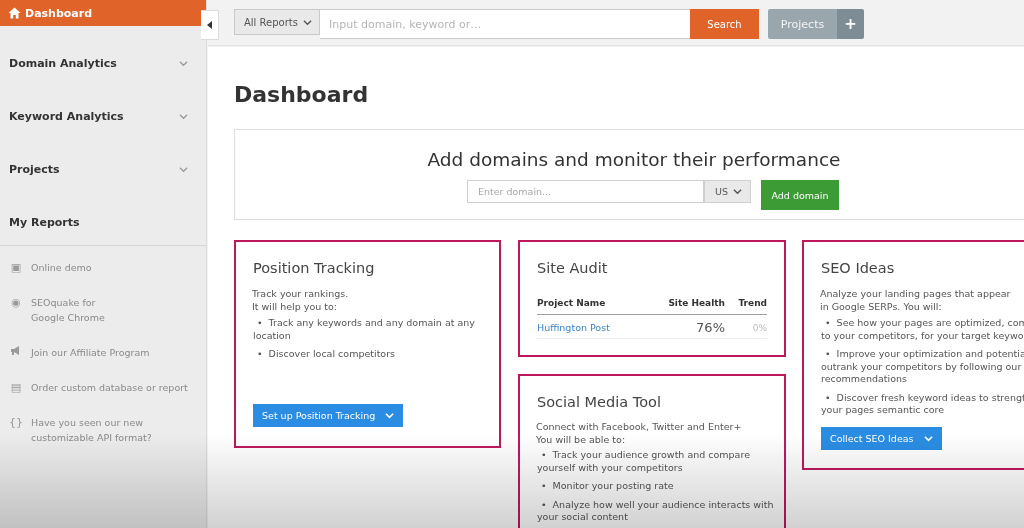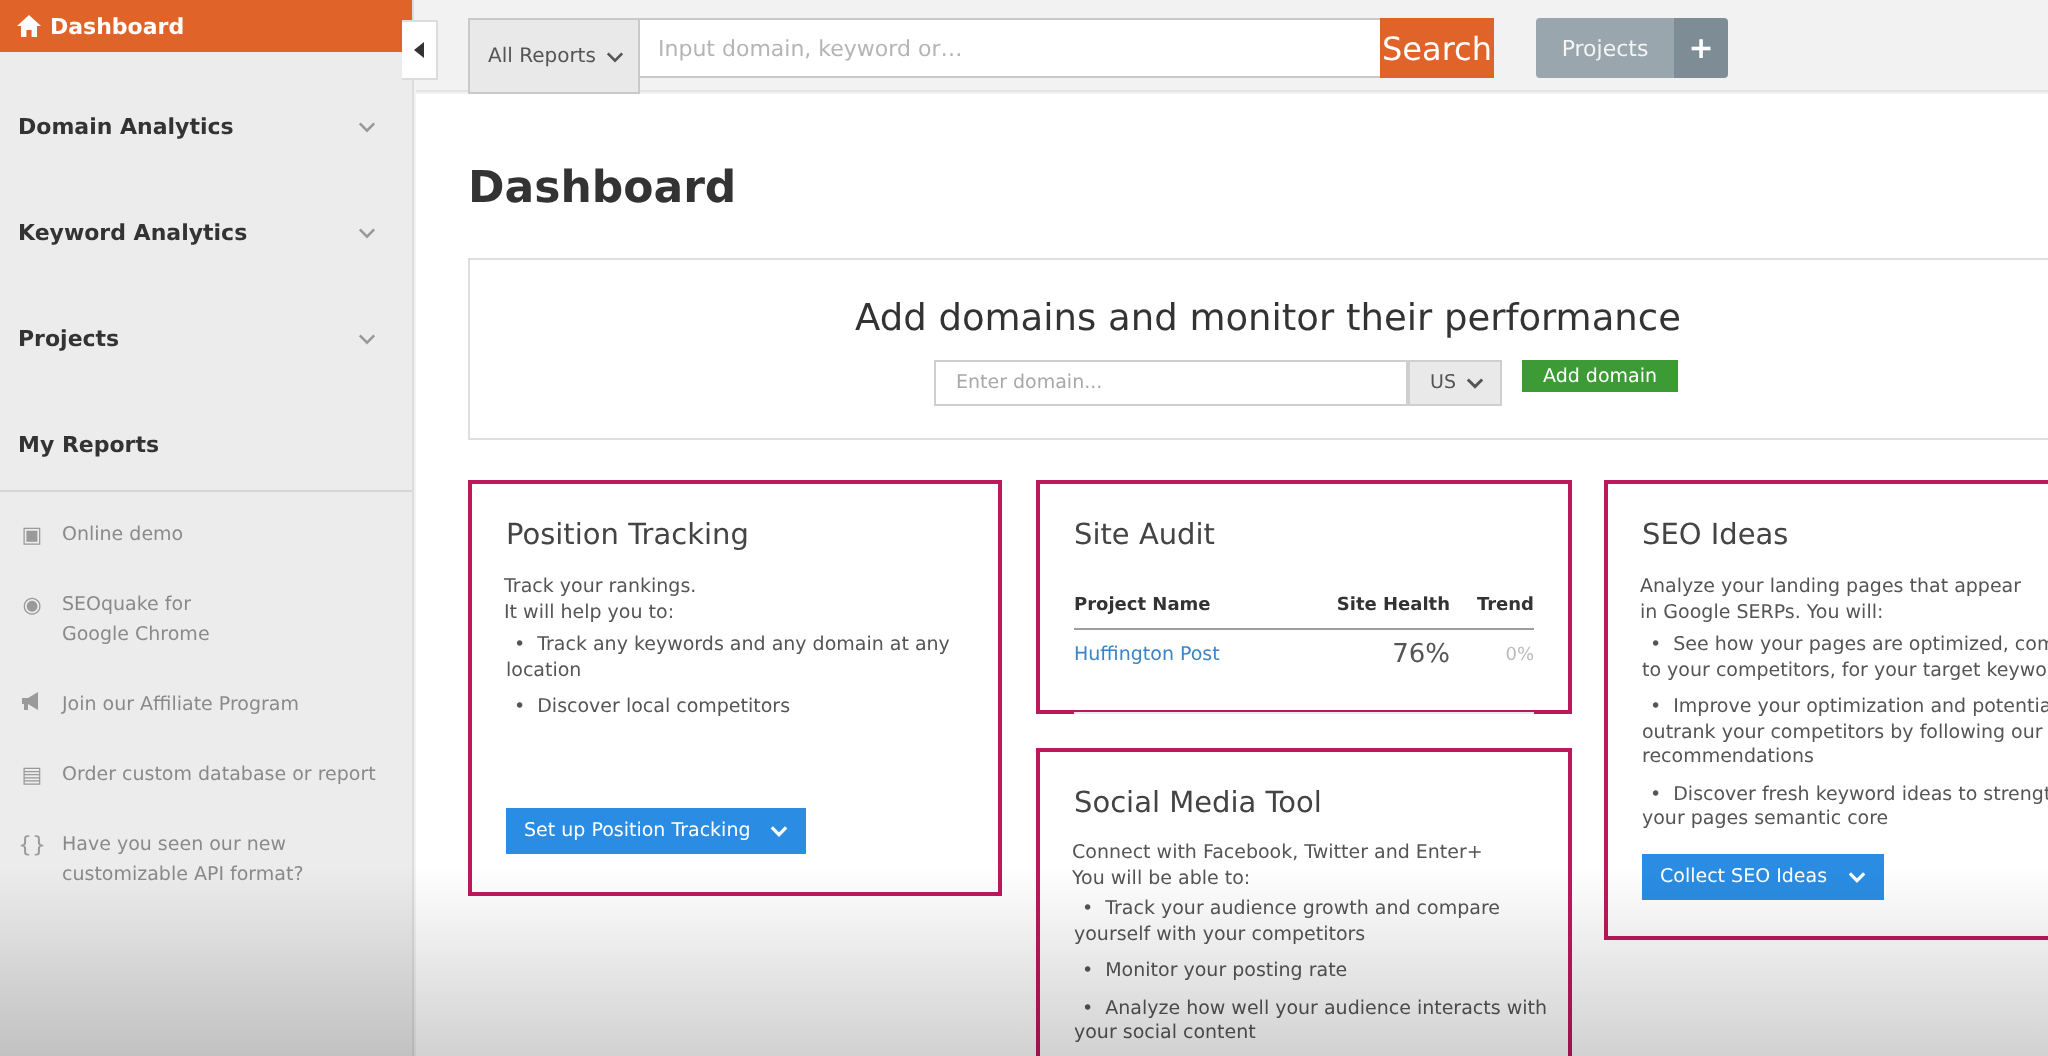--- a/index.html
+++ b/index.html
@@ -15,52 +15,52 @@
   .side-divider { height: 1px; background: #d6d6d6; margin-top: 7px; }
   .side-links { padding-top: 14px; }
   .side-link { display: flex; align-items: flex-start; padding: 0 9px; font-size: 9.5px; color: #8a8a8a; line-height: 15px; margin-bottom: 20px; }
   .side-link .ico { width: 14px; margin-right: 8px; flex-shrink: 0; color: #9a9a9a; font-size: 11px; text-align: center; }
 
   .collapse-tab { position: absolute; left: 201px; top: 10px; width: 18px; height: 30px; background: #fff; border: 1px solid #dcdcdc; border-left: none; display: flex; align-items: center; justify-content: center; z-index: 3; }
   .collapse-tab span { width: 0; height: 0; border-top: 4px solid transparent; border-bottom: 4px solid transparent; border-right: 5px solid #333; }
 
   
   .topbar { position: absolute; left: 208px; top: 0; right: 0; height: 46px; background: #f2f2f2; border-bottom: 1px solid #e3e3e3; }
-  .search-select { position: absolute; left: 26px; top: 9px; width: 86px; height: 38px; background: #e9e9e9; border: 1px solid #c9c9c9; font-size: 10px; color: #555; display: flex; align-items: center; padding-left: 9px; }
+  .search-select { position: absolute; left: 26px; top: 9px; width: 86px; height: 26px; background: #e9e9e9; border: 1px solid #c9c9c9; font-size: 10px; color: #555; display: flex; align-items: center; padding-left: 9px; }
   .search-select .chev { margin-left: 5px; }
   .search-input { position: absolute; left: 112px; top: 9px; width: 371px; height: 30px; border: 1px solid #c9c9c9; border-left: none; background: #fff; font-size: 11px; color: #333; padding-left: 9px; font-family: "DejaVu Sans", sans-serif; outline: none; }
   .search-input::placeholder { color: #b5b5b5; }
-  .search-btn { position: absolute; left: 482px; top: 9px; width: 57px; height: 30px; background: #e0632a; color: #fff; font-size: 16px; border: none; font-family: "DejaVu Sans", sans-serif; }
+  .search-btn { position: absolute; left: 482px; top: 9px; width: 69px; height: 30px; background: #e0632a; color: #fff; font-size: 10px; border: none; font-family: "DejaVu Sans", sans-serif; }
   .projects-btn { position: absolute; left: 560px; top: 9px; width: 69px; height: 30px; background: #9aa6ae; color: #f4f4f4; font-size: 11px; border: none; font-family: "DejaVu Sans", sans-serif; border-radius: 2px 0 0 2px; }
   .projects-plus { position: absolute; left: 629px; top: 9px; width: 27px; height: 30px; background: #7e8c95; color: #fff; font-size: 15px; border: none; font-weight: bold; border-radius: 0 2px 2px 0; font-family: "DejaVu Sans", sans-serif; }
 
   
   .main { position: absolute; left: 208px; top: 47px; right: 0; bottom: 0; background: #fff; }
   .page-title { position: absolute; left: 26px; top: 35px; font-size: 22px; font-weight: bold; color: #333; }
 
   .hero { position: absolute; left: 26px; top: 82px; width: 800px; height: 91px; border: 1px solid #dedede; background: #fff; }
   .hero h2 { position: absolute; left: 0; right: 0; top: 19px; text-align: center; font-weight: normal; font-size: 18.5px; color: #333; }
   .hero .dom-input { position: absolute; left: 232px; top: 50px; width: 237px; height: 23px; border: 1px solid #cfcfcf; font-size: 9.5px; padding-left: 10px; font-family: "DejaVu Sans", sans-serif; color: #333; outline: none; }
   .hero .dom-input::placeholder { color: #a8a8a8; }
   .hero .country { position: absolute; left: 469px; top: 50px; width: 47px; height: 23px; background: #e9e9e9; border: 1px solid #cfcfcf; font-size: 9.5px; color: #555; display: flex; align-items: center; padding-left: 10px; }
   .hero .country .chev { margin-left: 5px; }
-  .hero .add-btn { position: absolute; left: 526px; top: 50px; width: 78px; height: 16px; background: #3c9b35; color: #fff; font-size: 9.5px; border: none; font-family: "DejaVu Sans", sans-serif; }
+  .hero .add-btn { position: absolute; left: 526px; top: 50px; width: 78px; height: 30px; background: #3c9b35; color: #fff; font-size: 9.5px; border: none; font-family: "DejaVu Sans", sans-serif; }
 
   .card { position: absolute; background: #fff; border: 2px solid #be185d; }
   .card h3 { font-weight: normal; font-size: 14.5px; color: #444; position: absolute; left: 17px; top: 18px; }
   .card .desc { position: absolute; left: 16px; font-size: 9.5px; color: #555; line-height: 12.5px; }
   .card ul { list-style: none; position: absolute; left: 17px; right: 10px; font-size: 9.5px; color: #555; line-height: 12.5px; }
   .card li { margin-bottom: 6px; }
   .card li::before { content: "•"; margin: 0 6px 0 4px; }
   .blue-btn { position: absolute; left: 17px; height: 23px; background: #2a8de3; color: #fff; border: none; font-size: 9.5px; font-family: "DejaVu Sans", sans-serif; display: flex; align-items: center; padding: 0 9px; }
   .blue-btn .chev { margin-left: 10px; }
 
   .audit-table { position: absolute; left: 17px; right: 17px; top: 56px; font-size: 9px; }
   .audit-head { display: flex; font-weight: bold; color: #333; padding-bottom: 6px; border-bottom: 1px solid #9e9e9e; }
-  .audit-row { display: flex; align-items: center; padding: 5px 0 21px; border-bottom: 1px solid #ececec; justify-content: space-between; }
+  .audit-row { display: flex; align-items: center; padding: 5px 0 3px; border-bottom: 1px solid #ececec; justify-content: space-between; }
   .c1 { flex: 1; } .c2 { width: 70px; text-align: right; } .c3 { width: 42px; text-align: right; }
   .audit-row .c1 { color: #3a84c7; font-size: 9.5px; }
   .audit-row .c2 { font-size: 13px; color: #555; }
   .audit-row .c3 { color: #bbb; font-size: 9px; }
 
   .shade { position: absolute; left: 0; right: 0; bottom: 0; height: 95px; background: linear-gradient(to bottom, rgba(0,0,0,0), rgba(0,0,0,0.18)); pointer-events: none; z-index: 10; }
 </style>
 </head>
 <body>
 

